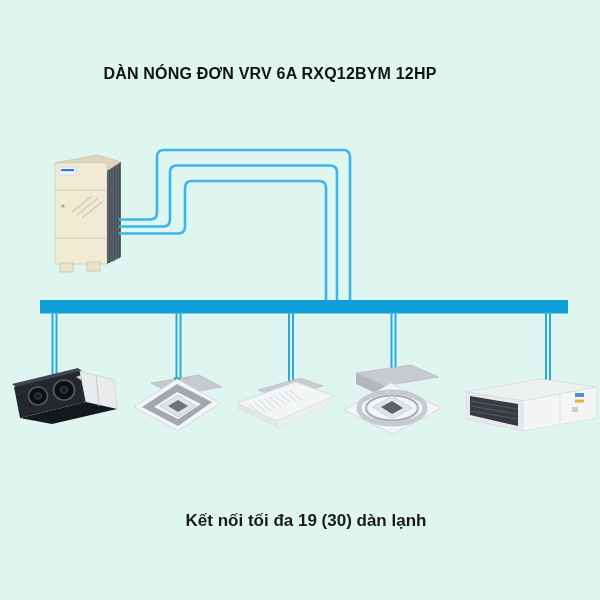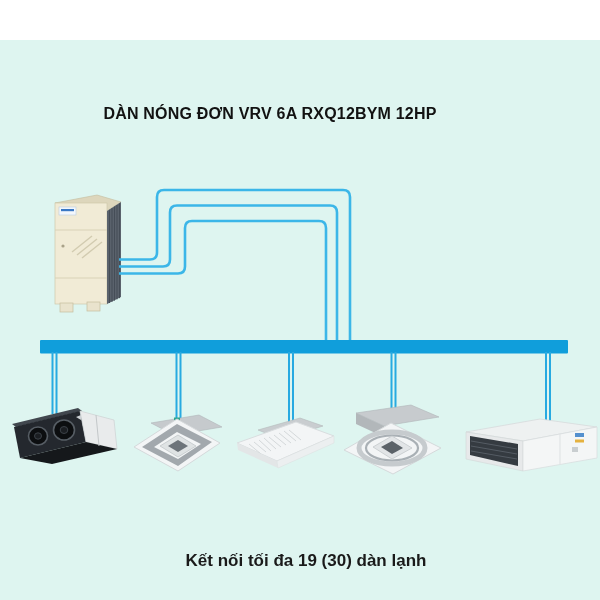--- a/index.html
+++ b/index.html
@@ -1,20 +1,20 @@
 <!DOCTYPE html>
 <html><head>
 <meta charset="utf-8">
 <style>
   html,body{margin:0;padding:0;}
   body{
     width:600px;height:600px;overflow:hidden;
     font-family:"Liberation Sans","DejaVu Sans",sans-serif;
   }
-  .stage{position:relative;width:600px;height:436px;margin-top:40px;}
+  .stage{position:relative;width:600px;height:436px;}
   svg{display:block;}
   .title-text{
     font-family:"Liberation Sans","DejaVu Sans",sans-serif;
     font-size:16px;font-weight:700;fill:#121212;letter-spacing:0.2px;
   }
   .caption-text{
     font-family:"Liberation Sans","DejaVu Sans",sans-serif;
     font-size:17px;font-weight:700;fill:#1a1a1a;
   }
 </style>

